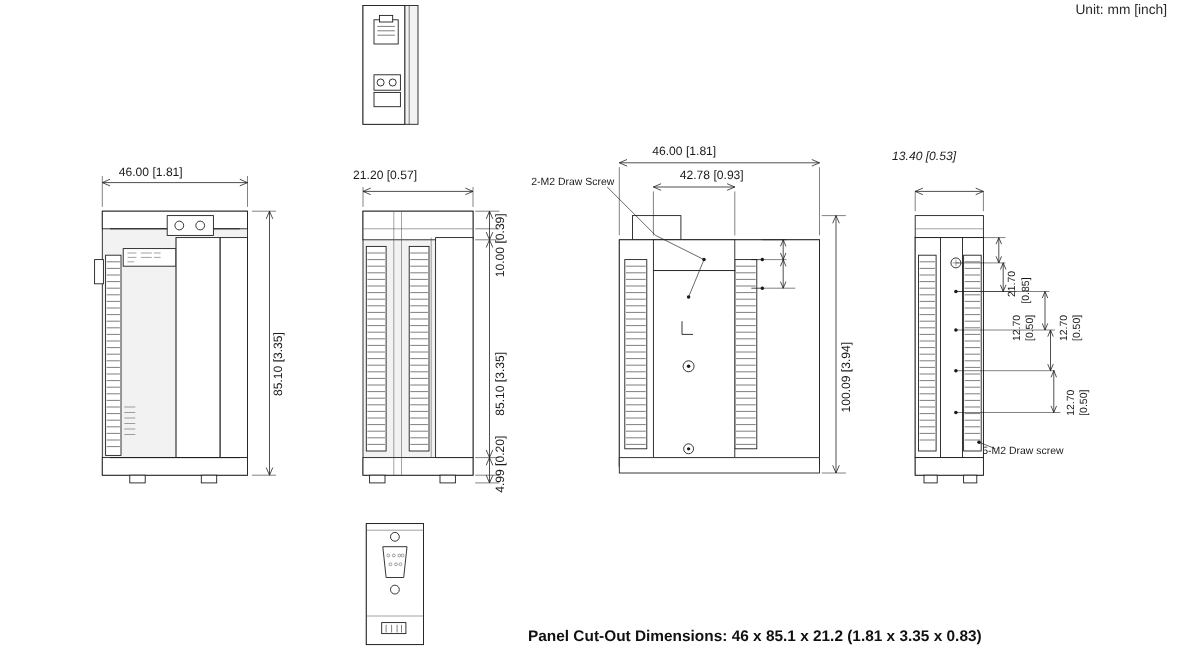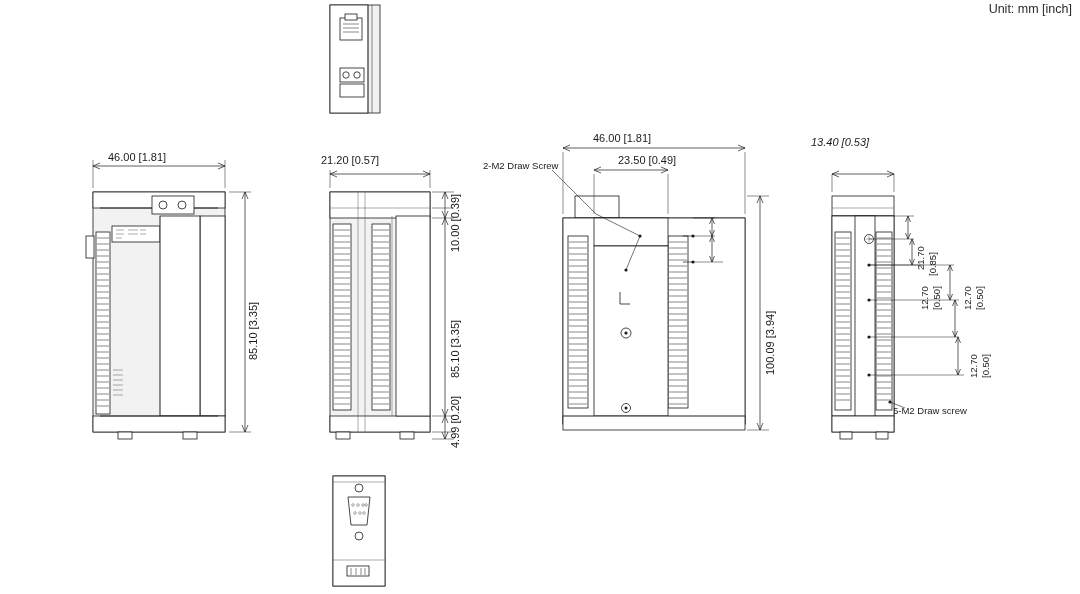--- a/index.html
+++ b/index.html
@@ -25,21 +25,21 @@
     line-height: 1;
   }
   .lbl.small { font-size: 9.5px; }
   .lbl.tiny { font-size: 8px; }
   .lbl.vert {
     transform-origin: 0 0;
     transform: rotate(-90deg);
   }
   .unit {
     position: absolute;
-    right: 8px;
+    right: 19px;
     top: 2px;
     font-size: 12.5px;
     color: #2b2b2b;
   }
   .cutout {
     position: absolute;
     left: 480px;
     top: 570px;
     font-size: 14px;
     font-weight: bold;
@@ -60,31 +60,32 @@
   .vent { stroke: #2a2a2a; stroke-width: 0.55; fill: none; }
   .leader { stroke: #1a1a1a; stroke-width: 0.6; fill: none; }
   .dot { fill: #1a1a1a; }
 </style>
 </head>
 <body>
 
 <div id="stage">
 
   <div class="unit">Unit: mm [inch]</div>
+  <div class="cutout">Panel Cut-Out Dimensions: 46 x 85.1 x 21.2 (1.81 x 3.35 x 0.83)</div>
 
   <div class="lbl" style="left:108px; top:152px;">46.00 [1.81]</div>
   <div class="lbl vert" style="left:248px; top:360px;">85.10 [3.35]</div>
 
   <div class="lbl" style="left:321px; top:155px;">21.20 [0.57]</div>
   <div class="lbl vert" style="left:450px; top:252px;">10.00 [0.39]</div>
   <div class="lbl vert" style="left:450px; top:378px;">85.10 [3.35]</div>
   <div class="lbl vert" style="left:450px; top:448px;">4.99 [0.20]</div>
 
   <div class="lbl" style="left:593px; top:133px;">46.00 [1.81]</div>
-  <div class="lbl" style="left:618px; top:155px;">23.50 [0.49]</div>
+  <div class="lbl" style="left:618px; top:155px;">42.78 [0.93]</div>
   <div class="lbl vert" style="left:765px; top:375px;">100.09 [3.94]</div>
   <div class="lbl small vert" style="left:717px; top:275px;">9.00</div>
   <div class="lbl small vert" style="left:729px; top:282px;">[0.35]</div>
   <div class="lbl small vert" style="left:717px; top:300px;">12.70</div>
   <div class="lbl small vert" style="left:729px; top:300px;">[0.50]</div>
   <div class="lbl small" style="left:483px; top:161px;">2-M2 Draw Screw</div>
 
   <div class="lbl" style="left:811px; top:137px;font-style:italic;">13.40 [0.53]</div>
   <div class="lbl small vert" style="left:916px; top:270px;">21.70</div>
   <div class="lbl small vert" style="left:928px; top:276px;">[0.85]</div>

